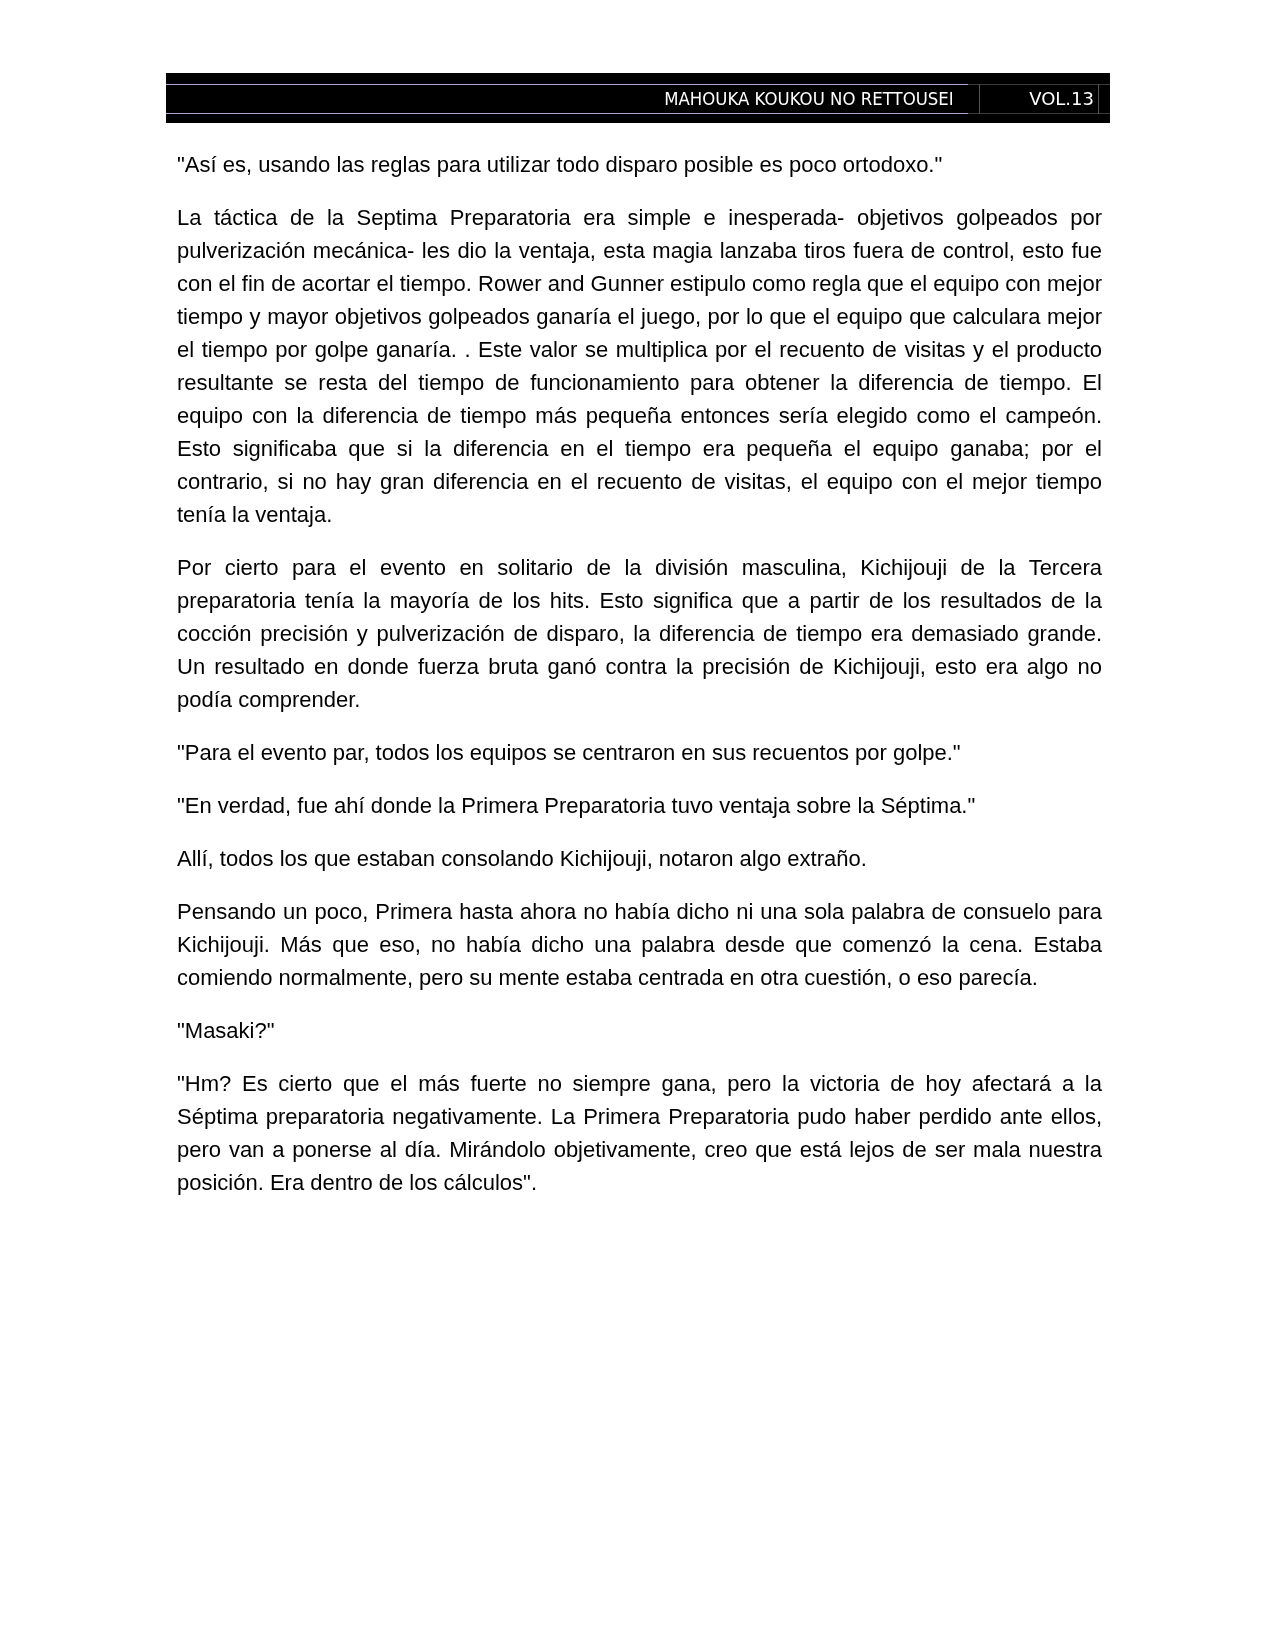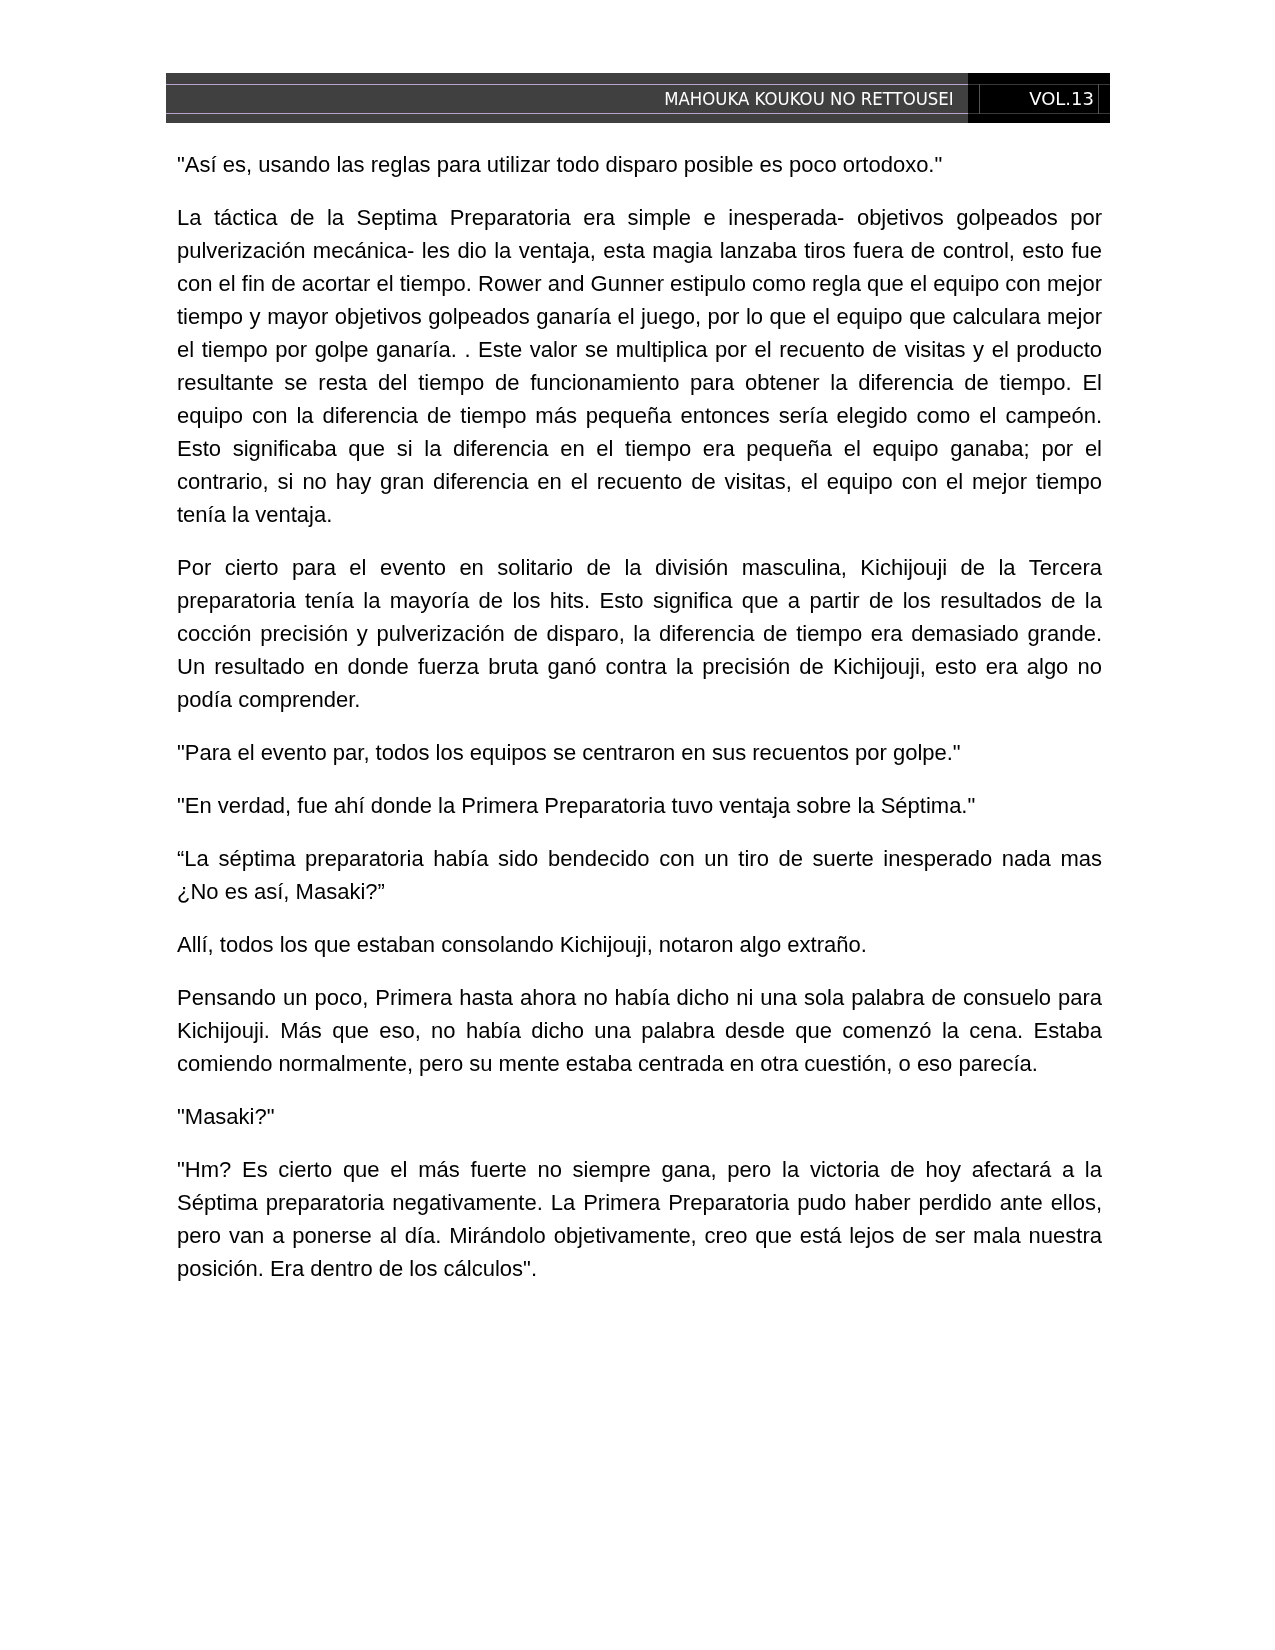--- a/index.html
+++ b/index.html
@@ -1,21 +1,21 @@
 <!DOCTYPE html>
 <html><head>
 <meta charset="utf-8">
 <style>
   html, body { margin: 0; padding: 0; background: #ffffff; }
   body { width: 1275px; height: 1650px; position: relative; overflow: hidden; }
   .header {
     position: absolute; left: 166px; top: 73px; width: 944px; height: 50px;
   }
   .header-purple {
-    position: absolute; left: 0; top: 0; width: 802px; height: 50px; background: #404040;
+    position: absolute; left: 0; top: 0; width: 802px; height: 50px; background: #000000;
   }
   .header-purple .line-top { position: absolute; left: 0; top: 11px; width: 100%; height: 1px; background: #b7a3cc; }
   .header-purple .line-bot { position: absolute; left: 0; top: 40px; width: 100%; height: 1px; background: #b7a3cc; }
   .header-title {
     position: absolute; right: 14px; top: 12px; height: 28px; line-height: 28px;
     color: #ffffff; font-family: "DejaVu Sans", sans-serif; font-size: 18px; letter-spacing: 0px;
     transform: scaleX(0.92); transform-origin: right center;
   }
   .header-black {
     position: absolute; left: 802px; top: 0; width: 142px; height: 50px; background: #000000;
@@ -51,18 +51,17 @@
     <span class="header-vol">VOL.13</span>
   </div>
 </div>
 
 <div class="content">
   <p>"Así es, usando las reglas para utilizar todo disparo posible es poco ortodoxo."</p>
   <p>La táctica de la Septima Preparatoria era simple e inesperada- objetivos golpeados por pulverización mecánica- les dio la ventaja, esta magia lanzaba tiros fuera de control, esto fue con el fin de acortar el tiempo. Rower and Gunner estipulo como regla que el equipo con mejor tiempo y mayor objetivos golpeados ganaría el juego, por lo que el equipo que calculara mejor el tiempo por golpe ganaría. . Este valor se multiplica por el recuento de visitas y el producto resultante se resta del tiempo de funcionamiento para obtener la diferencia de tiempo. El equipo con la diferencia de tiempo más pequeña entonces sería elegido como el campeón. Esto significaba que si la diferencia en el tiempo era pequeña el equipo ganaba; por el contrario, si no hay gran diferencia en el recuento de visitas, el equipo con el mejor tiempo tenía la ventaja.</p>
   <p>Por cierto para el evento en solitario de la división masculina, Kichijouji de la Tercera preparatoria tenía la mayoría de los hits. Esto significa que a partir de los resultados de la cocción precisión y pulverización de disparo, la diferencia de tiempo era demasiado grande. Un resultado en donde  fuerza bruta ganó contra la precisión de Kichijouji,  esto era algo no podía comprender.</p>
   <p>"Para el evento par, todos los equipos se centraron en sus recuentos por golpe."</p>
   <p>"En verdad, fue ahí donde la Primera Preparatoria tuvo ventaja sobre la Séptima."</p>
-  <p>“La séptima preparatoria había sido bendecido con un tiro de suerte inesperado nada mas ¿No es así, Masaki?”</p>
   <p>Allí, todos los que estaban consolando Kichijouji, notaron algo extraño.</p>
   <p>Pensando un poco, Primera hasta ahora no había dicho ni una sola palabra de consuelo para Kichijouji. Más que eso, no había dicho una palabra desde que comenzó la cena. Estaba comiendo normalmente, pero su mente estaba centrada en otra cuestión, o eso parecía.</p>
   <p>"Masaki?"</p>
   <p>"Hm? Es cierto que el más fuerte no siempre gana, pero la victoria de hoy afectará a la Séptima preparatoria negativamente. La Primera Preparatoria pudo haber perdido ante ellos, pero van a ponerse al día. Mirándolo objetivamente, creo que está lejos de ser mala nuestra posición. Era dentro de los cálculos".</p>
 </div>
 
 </body></html>

